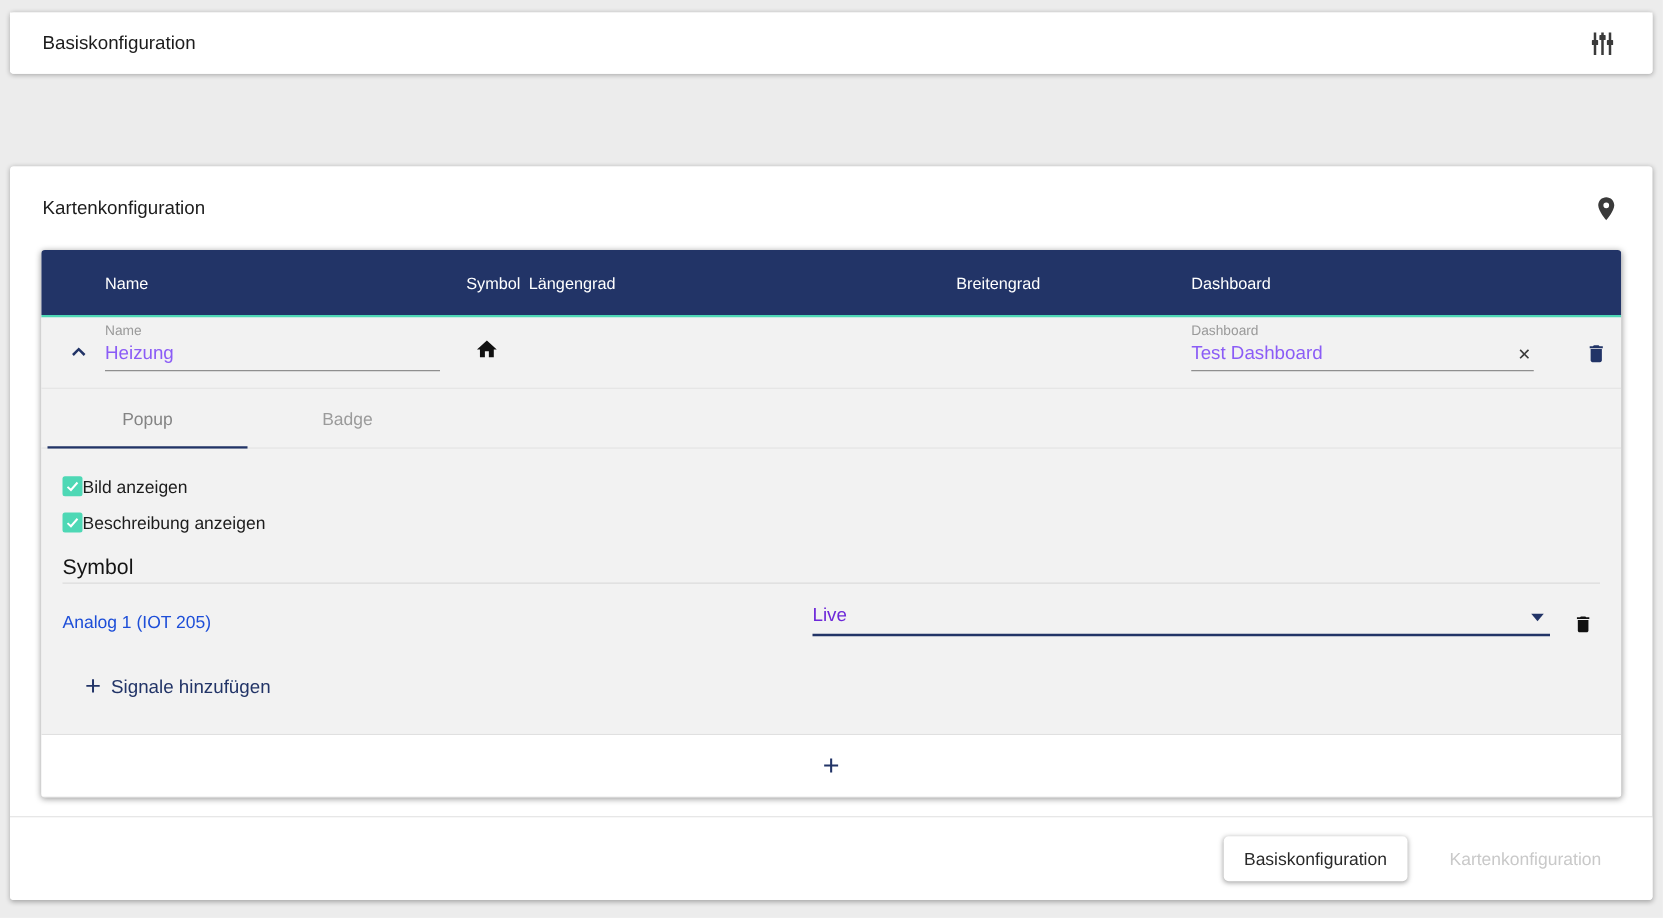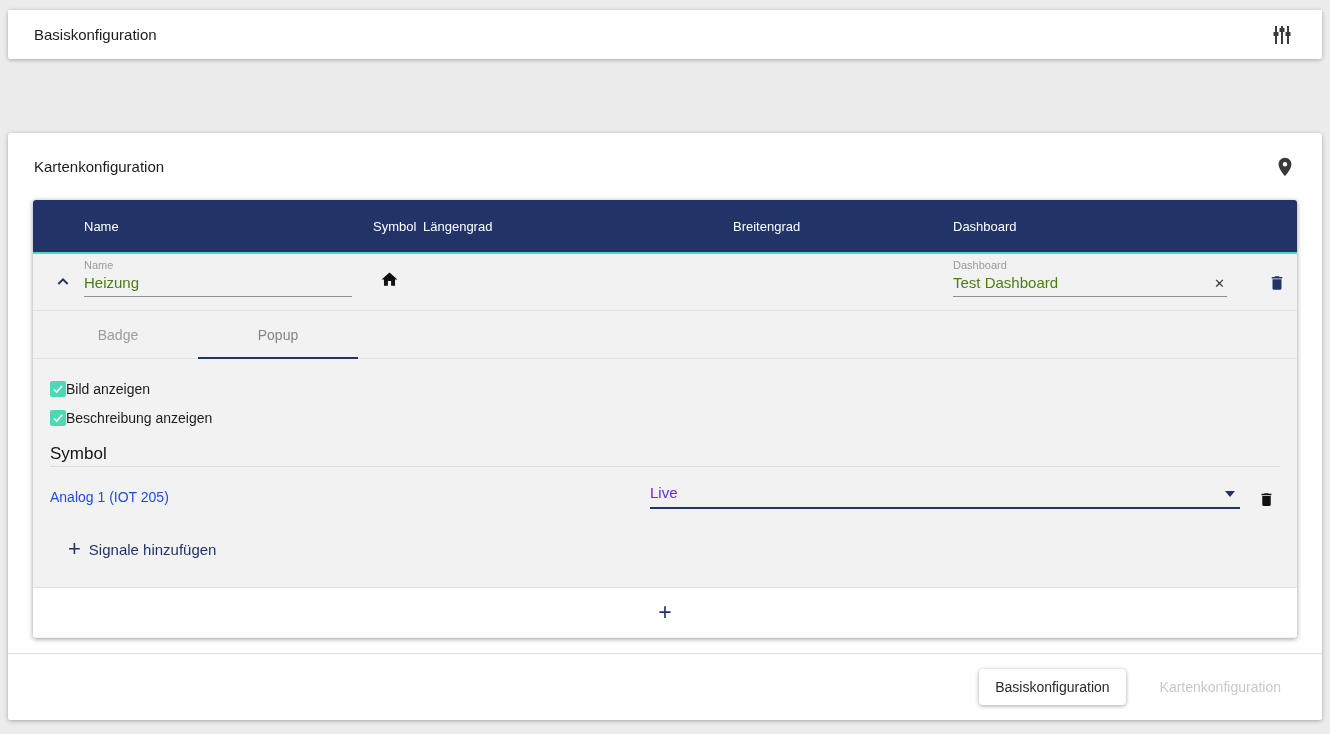--- a/index.html
+++ b/index.html
@@ -24,31 +24,31 @@
   .card-main-header { height:67px; display:flex; align-items:center; justify-content:space-between;
                       padding:0 21px 0 26px; }
   .card-main-header .title { font-size:15px; color:#1c1c1c; }
 
   
   .table-card { position:absolute; left:25px; top:67px; width:1264px; height:438px; border-radius:3px;
                 box-shadow:0 1px 5px rgba(0,0,0,.4); background:#f2f2f2; overflow:hidden; }
   .thead { position:relative; height:52px; background:#223467; }
   .thead span { position:absolute; top:19px; color:#fff; font-size:13px; }
   .col-name { left:51px; } .col-symbol { left:340px; } .col-lng { left:390px; }
-  .col-lat { left:700px; } .col-dash { left:920px; }
+  .col-lat { left:732px; } .col-dash { left:920px; }
   .teal-line { height:2px; background:#4ed8b5; }
 
   .trow { position:relative; height:56px; background:#f2f2f2; }
   .chev-btn { position:absolute; left:14px; top:12px; }
   .field-group { position:absolute; top:5px; }
   .fg-name { left:51px; width:268px; }
   .fg-dash { left:920px; width:274px; }
   .float-label { font-size:11px; color:#9a9a9a; display:block; margin-bottom:1px; }
   .ul-input { width:100%; border:none; outline:none; background:transparent; font-family:"Liberation Sans",sans-serif;
-              font-size:15px; color:#4d7c0f; border-bottom:1px solid #8f8f8f; padding:2px 0 5px 0; }
+              font-size:15px; color:#8b5cf6; border-bottom:1px solid #8f8f8f; padding:2px 0 5px 0; }
   .fg-dash .ul-input { padding-right:22px; }
   .clear-btn { position:absolute; right:2px; bottom:7px; background:none; border:none; cursor:pointer;
                font-size:13px; color:#3a3a3a; line-height:1; }
   .symbol-home { position:absolute; left:347px; top:16px; }
   .row-del { position:absolute; left:1228px; top:13px; }
 
   
   .tabs { height:49px; display:flex; background:#f2f2f2; border-top:1px solid #e2e2e2;
           border-bottom:1px solid #e2e2e2; padding-left:5px; }
   .tab { width:160px; display:flex; align-items:center; justify-content:center; font-size:14px;
@@ -171,22 +171,22 @@
         <button class="icon-btn row-del">
           <span>
             <svg width="18" height="20" viewBox="0 0 24 24" fill="#223467">
               <path d="M6 19c0 1.1.9 2 2 2h8c1.1 0 2-.9 2-2V7H6v12zM19 4h-3.5l-1-1h-5l-1 1H5v2h14V4z"></path>
             </svg>
           </span>
         </button>
       </div>
 
       <div class="tabs">
+        <button class="tab active">Popup</button>
         <button class="tab">Badge</button>
-        <button class="tab active">Popup</button>
       </div>
 
       <div class="expanded">
         <div class="cb-row r1">
           <span class="cb-box">
             <span>
               <svg width="12" height="12" viewBox="0 0 24 24" fill="none" stroke="#fff" stroke-width="3.2">
                 <polyline points="4,13 9.5,18 20,6"></polyline>
               </svg>
             </span>

